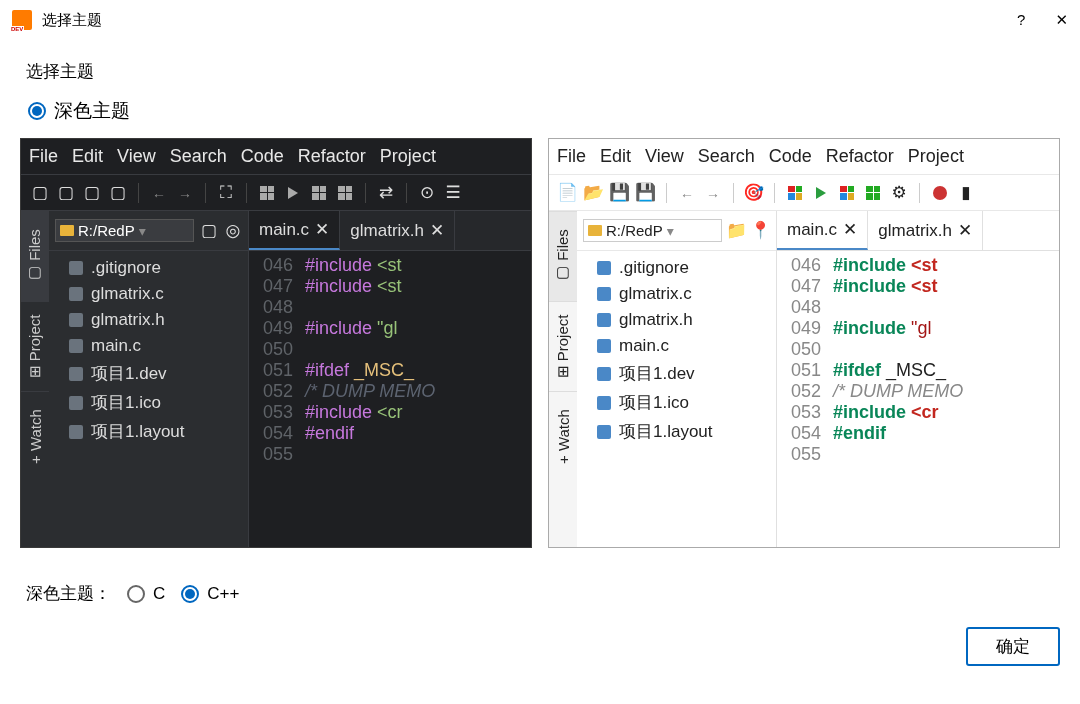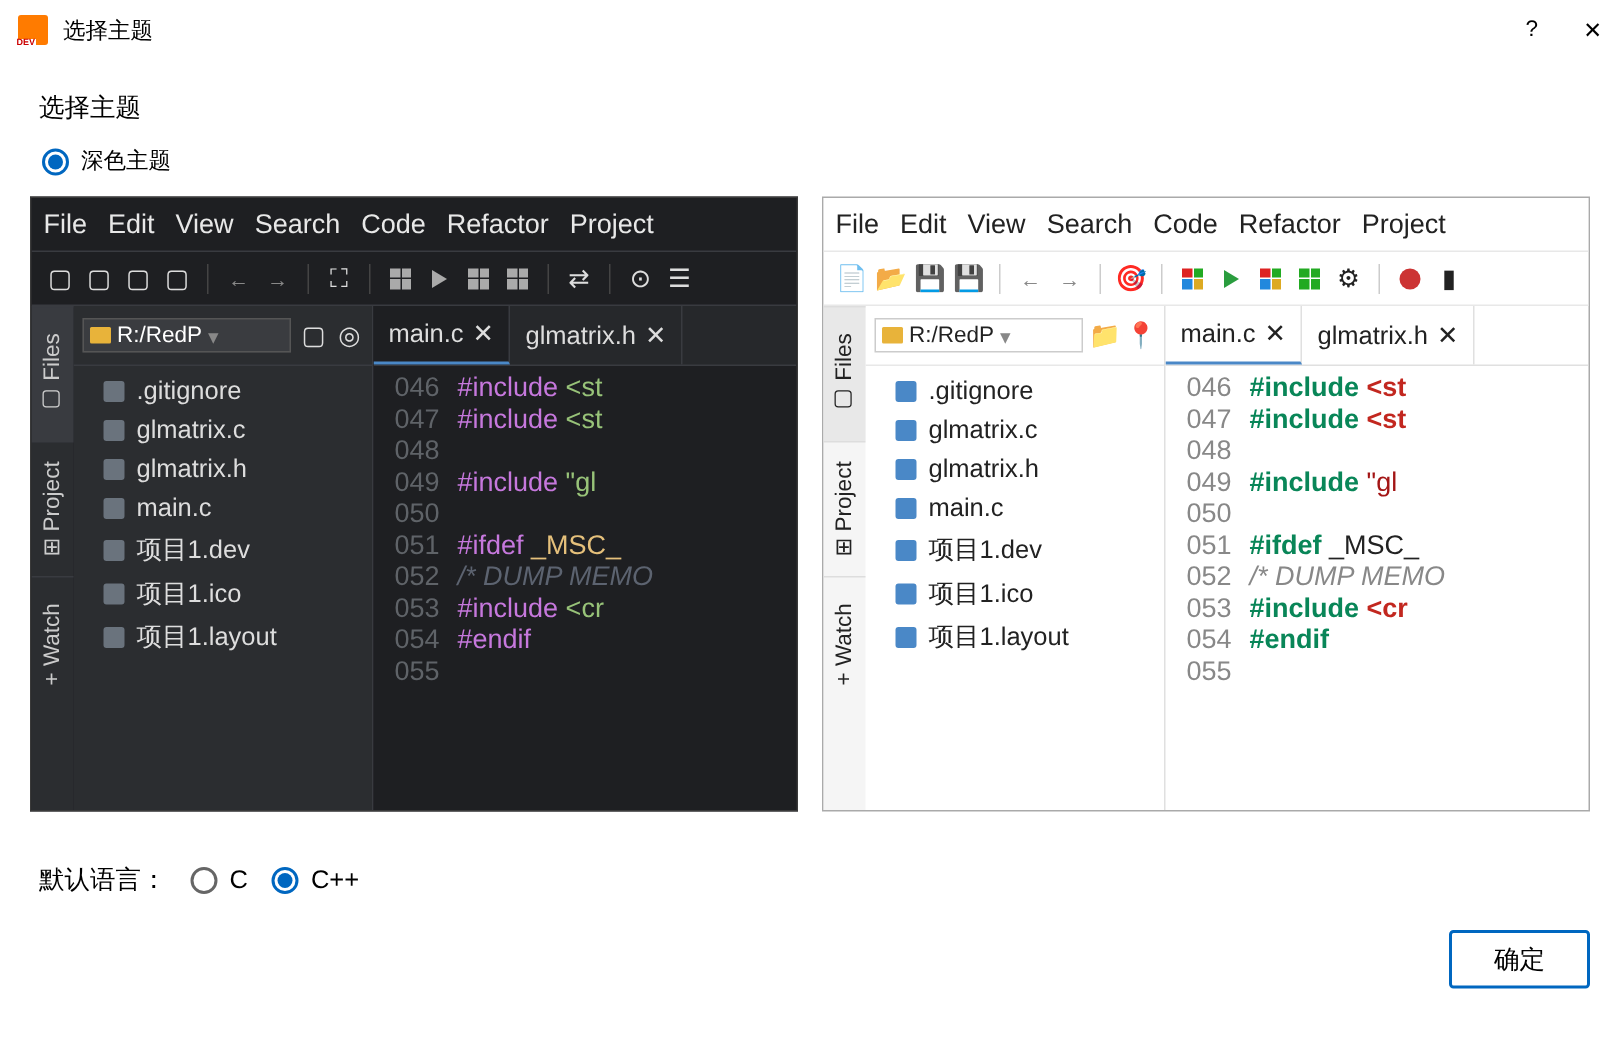--- a/index.html
+++ b/index.html
@@ -15,21 +15,21 @@
 .dialog-body { padding: 10px 20px 20px 20px; }
 
 .section-label { font-size: 17px; margin: 10px 0 15px 6px; position:relative; }
 
 .theme-options { display: flex; gap: 20px; margin-bottom: 8px; }
 .theme-col { flex: 1; }
 .radio-row { display: flex; align-items: center; gap: 8px; margin-bottom: 6px; padding-left: 8px; }
 .radio { width: 18px; height: 18px; border-radius: 50%; border: 2px solid #666; display: inline-flex; align-items: center; justify-content: center; }
 .radio.checked { border-color: #0067c0; }
 .radio.checked::after { content: ""; width: 10px; height: 10px; border-radius: 50%; background: #0067c0; }
-.radio-label { font-size: 15px; }
+.radio-label { font-size: 19px; }
 
 .previews { display: flex; gap: 16px; }
 
 .preview { flex: 1; border: 1px solid #3a3a3a; height: 410px; overflow: hidden; position: relative; font-size: 17px; }
 
 
 .dark { background: #1e1f22; color: #ddd; }
 .dark .menubar { background: #1e1f22; color: #e8e8e8; display: flex; padding: 4px 8px; gap: 14px; font-size: 18px; border-bottom: 1px solid #393b40; height:36px; align-items:center; }
 .dark .toolbar { background: #1e1f22; border-bottom: 1px solid #393b40; display: flex; align-items: center; gap: 8px; padding: 4px 10px; height: 36px; }
 .toolbar .sep { width: 1px; height: 20px; background: #444; margin: 0 3px; }
@@ -355,21 +355,21 @@
                 <span>✕</span>
               </div>
             </div>
           <div class="code" id="code-light"><div><span class="ln">046</span><span class="kw">#include</span> <span class="red">&lt;st</span></div><div><span class="ln">047</span><span class="kw">#include</span> <span class="red">&lt;st</span></div><div><span class="ln">048</span></div><div><span class="ln">049</span><span class="kw">#include</span> <span class="str">"gl</span></div><div><span class="ln">050</span></div><div><span class="ln">051</span><span class="kw">#ifdef</span> <span>_MSC_</span></div><div><span class="ln">052</span><span class="cm">/* DUMP MEMO</span></div><div><span class="ln">053</span><span class="kw">#include</span> <span class="red">&lt;cr</span></div><div><span class="ln">054</span><span class="kw">#endif</span></div><div><span class="ln">055</span></div></div>
         </div>
       </div>
     </div>
   </div>
 
   <div class="lang-row">
-    <span>默认语言：</span>
+    <span>深色主题：</span>
     <span class="radio-row" style="margin:0;padding:0;">
       <span class="radio"></span>
       <span>C</span>
     </span>
     <span class="radio-row" style="margin:0;padding:0;">
       <span class="radio checked"></span>
       <span>C++</span>
     </span>
   </div>
 

